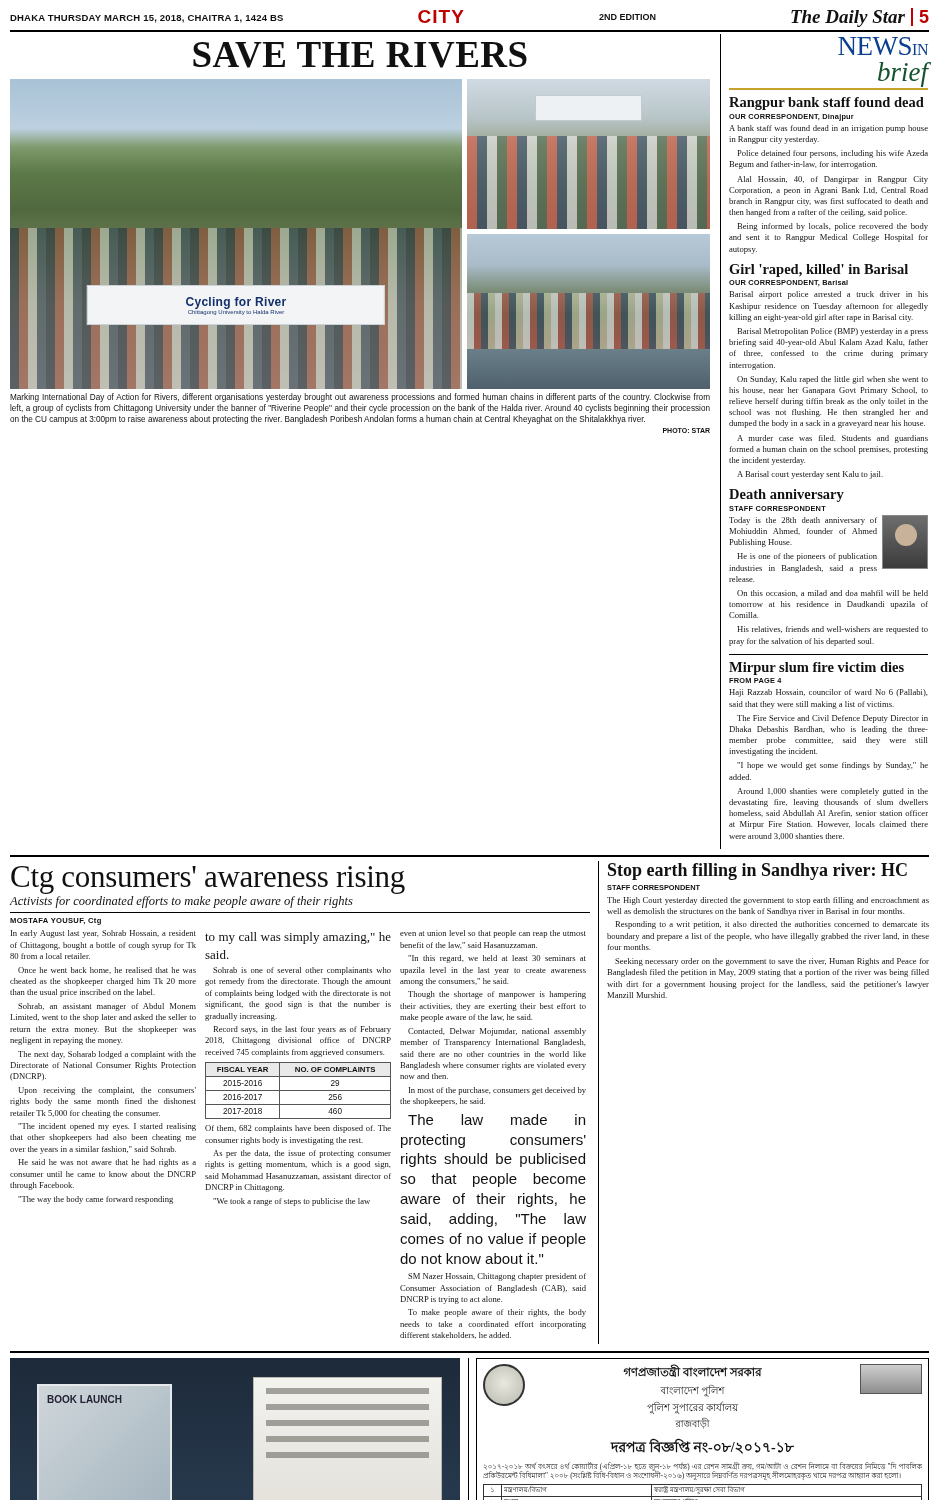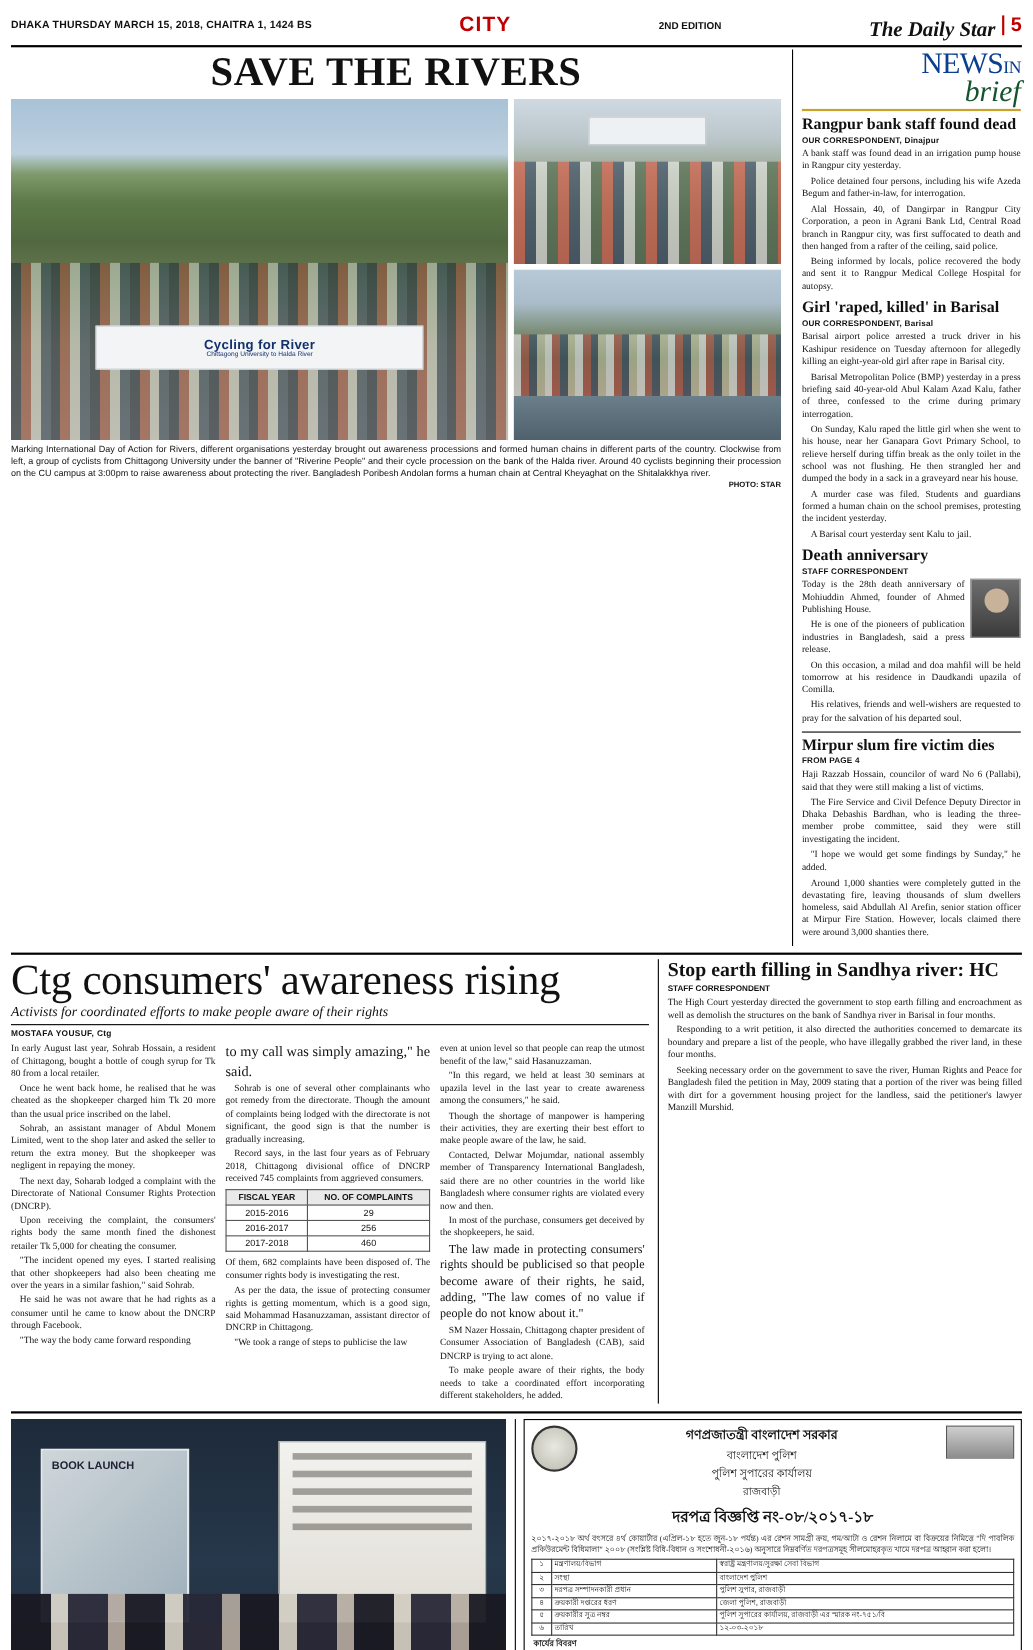--- a/index.html
+++ b/index.html
@@ -13,21 +13,21 @@
     overflow: hidden;
   }
   .page { width:939px; height:1500px; padding: 6px 10px 4px 10px; position:relative; }
 
   
   .masthead { display:flex; align-items:center; justify-content:space-between; border-bottom:2px solid #000; padding-bottom:2px; }
   .mast-left { font-family:"Liberation Sans", sans-serif; font-size:9.5px; font-weight:bold; letter-spacing:.2px; }
   .mast-city { color:#c00000; font-family:"Liberation Sans", sans-serif; font-weight:bold; font-size:19px; letter-spacing:1px; }
   .mast-edition { font-family:"Liberation Sans", sans-serif; font-size:9px; font-weight:bold; }
   .mast-right { display:flex; align-items:center; gap:6px; }
-  .ds-logo { font-family:"Liberation Serif", serif; font-size:19px; font-style:italic; font-weight:bold;margin-top:11px; }
+  .ds-logo { font-family:"Liberation Serif", serif; font-size:19px; font-style:italic; font-weight:bold; }
   .pagenum { color:#c00000; font-family:"Liberation Sans", sans-serif; font-size:18px; font-weight:bold; }
   .sep-bar { width:2px; height:18px; background:#c00000; }
 
   
   .top-wrap { display:flex; gap:10px; margin-top:2px; }
   .top-left { width:700px; }
   .top-right { width:208px; border-left:1px solid #000; padding-left:8px; }
 
   .save-title { font-family:"Liberation Serif", serif; font-size:37px; font-weight:bold; text-align:center; letter-spacing:.5px; line-height:1.05; margin:2px 0 4px 0; }
 
@@ -90,21 +90,21 @@
   .nib-body p.first { text-indent:0; }
   .nib-divider { border-top:1px solid #000; margin:4px 0 5px 0; }
   .portrait { float:right; width:46px; height:54px; margin:0 0 3px 5px; background:linear-gradient(to bottom,#6e6e6e,#3b3b3b); border:1px solid #888; position:relative; }
   .portrait:after{ content:""; position:absolute; left:12px; top:8px; width:22px; height:22px; border-radius:50%; background:#c8b39a; }
 
   
   .band { display:flex; gap:8px; margin-top:6px; border-top:2px solid #000; padding-top:4px; }
   .band-left { width:580px; }
   .band-right { width:331px; border-left:1px solid #000; padding-left:8px; }
 
-  .ctg-title { font-family:"Liberation Serif", serif; font-size:39px; font-weight:normal; line-height:1.02; letter-spacing:-.3px; }
+  .ctg-title { font-family:"Liberation Serif", serif; font-size:31px; font-weight:normal; line-height:1.02; letter-spacing:-.3px; }
   .ctg-sub { font-family:"Liberation Serif", serif; font-style:italic; font-size:12.5px; margin-top:2px; margin-bottom:3px; }
   .byline { font-family:"Liberation Sans", sans-serif; font-size:7.6px; font-weight:bold; letter-spacing:.3px; border-top:1px solid #000; padding-top:3px; margin-bottom:3px;}
   .cols3 p, .cols2 p, .colbox p { font-family:"Liberation Serif", serif; font-size:8.6px; line-height:1.33; margin:0 0 2px 0; text-indent:8px; text-align:justify; }
   .cols3 p.first, .colbox p.first { text-indent:0; }
 
   table.fy { width:100%; border-collapse:collapse; margin:4px 16px 4px 0; font-family:"Liberation Sans", sans-serif; font-size:8.2px; }
   table.fy th { background:#e9e9e9; border:1px solid #555; padding:2px 3px; font-weight:bold; text-align:center; font-size:7.8px;}
   table.fy td { border:1px solid #555; padding:2px 3px; text-align:center; }
   table.fy td.yr { text-align:center; }
 
@@ -296,21 +296,21 @@
           <p style="font-family:'Liberation Serif',serif;font-size:8.6px;line-height:1.33;margin:0 0 2px 0;text-indent:8px;text-align:justify;">As per the data, the issue of protecting consumer rights is getting momentum, which is a good sign, said Mohammad Hasanuzzaman, assistant director of DNCRP in Chittagong.</p>
           <p style="font-family:'Liberation Serif',serif;font-size:8.6px;line-height:1.33;margin:0 0 2px 0;text-indent:8px;text-align:justify;">"We took a range of steps to publicise the law</p>
         </div>
 
         <div style="width:186px;">
           <p class="first" style="font-family:'Liberation Serif',serif;font-size:8.6px;line-height:1.33;margin:0 0 2px 0;text-align:justify;">even at union level so that people can reap the utmost benefit of the law," said Hasanuzzaman.</p>
           <p style="font-family:'Liberation Serif',serif;font-size:8.6px;line-height:1.33;margin:0 0 2px 0;text-indent:8px;text-align:justify;">"In this regard, we held at least 30 seminars at upazila level in the last year to create awareness among the consumers," he said.</p>
           <p style="font-family:'Liberation Serif',serif;font-size:8.6px;line-height:1.33;margin:0 0 2px 0;text-indent:8px;text-align:justify;">Though the shortage of manpower is hampering their activities, they are exerting their best effort to make people aware of the law, he said.</p>
           <p style="font-family:'Liberation Serif',serif;font-size:8.6px;line-height:1.33;margin:0 0 2px 0;text-indent:8px;text-align:justify;">Contacted, Delwar Mojumdar, national assembly member of Transparency International Bangladesh, said there are no other countries in the world like Bangladesh where consumer rights are violated every now and then.</p>
           <p style="font-family:'Liberation Serif',serif;font-size:8.6px;line-height:1.33;margin:0 0 2px 0;text-indent:8px;text-align:justify;">In most of the purchase, consumers get deceived by the shopkeepers, he said.</p>
-          <p style="font-family:Liberation Serif, serif;font-size:11px;line-height:1.33;margin:0 0 2px 0;text-indent:8px;text-align:justify;">The law made in protecting consumers' rights should be publicised so that people become aware of their rights, he said, adding, "The law comes of no value if people do not know about it."</p>
+          <p style="font-family:Liberation Sans, sans-serif;font-size:15px;line-height:1.33;margin:0 0 2px 0;text-indent:8px;text-align:justify;">The law made in protecting consumers' rights should be publicised so that people become aware of their rights, he said, adding, "The law comes of no value if people do not know about it."</p>
           <p style="font-family:'Liberation Serif',serif;font-size:8.6px;line-height:1.33;margin:0 0 2px 0;text-indent:8px;text-align:justify;">SM Nazer Hossain, Chittagong chapter president of Consumer Association of Bangladesh (CAB), said DNCRP is trying to act alone.</p>
           <p style="font-family:'Liberation Serif',serif;font-size:8.6px;line-height:1.33;margin:0 0 2px 0;text-indent:8px;text-align:justify;">To make people aware of their rights, the body needs to take a coordinated effort incorporating different stakeholders, he added.</p>
         </div>
       </div>
     </div>
 
     <div class="band-right">
       <div class="right-head">Stop earth filling in Sandhya river: HC</div>
       <div class="right-by">STAFF CORRESPONDENT</div>
       <div class="colbox">

